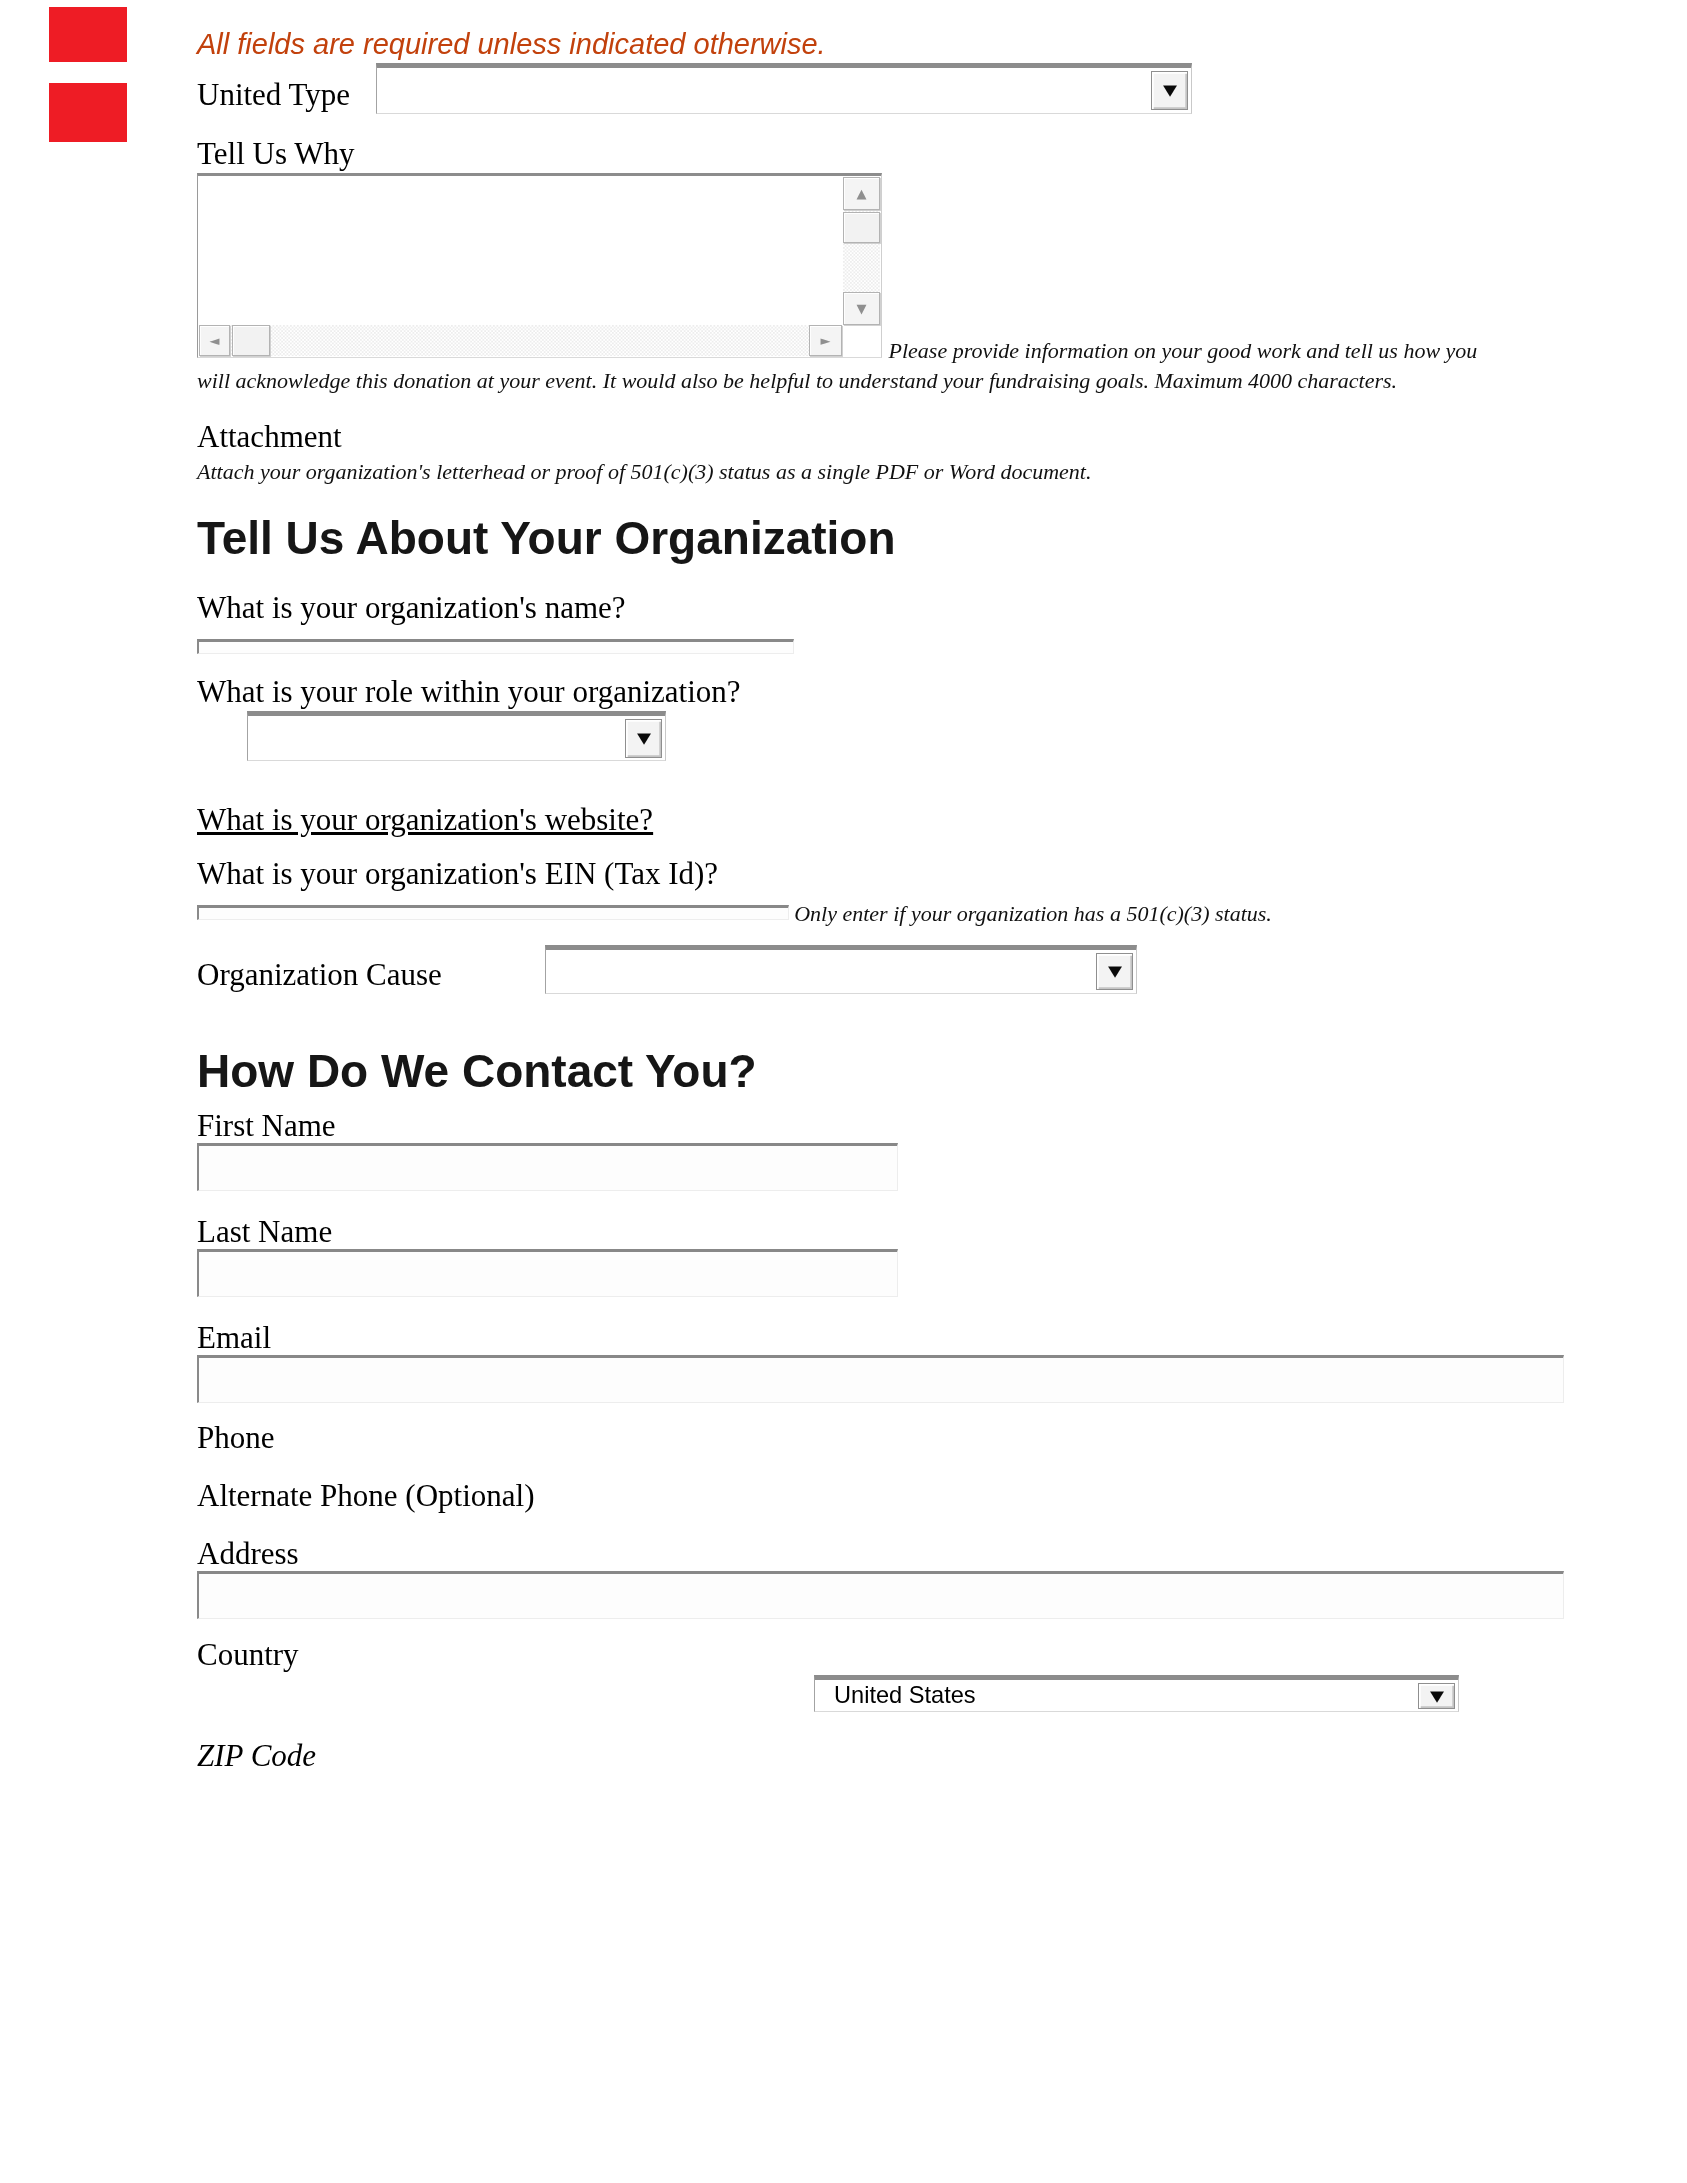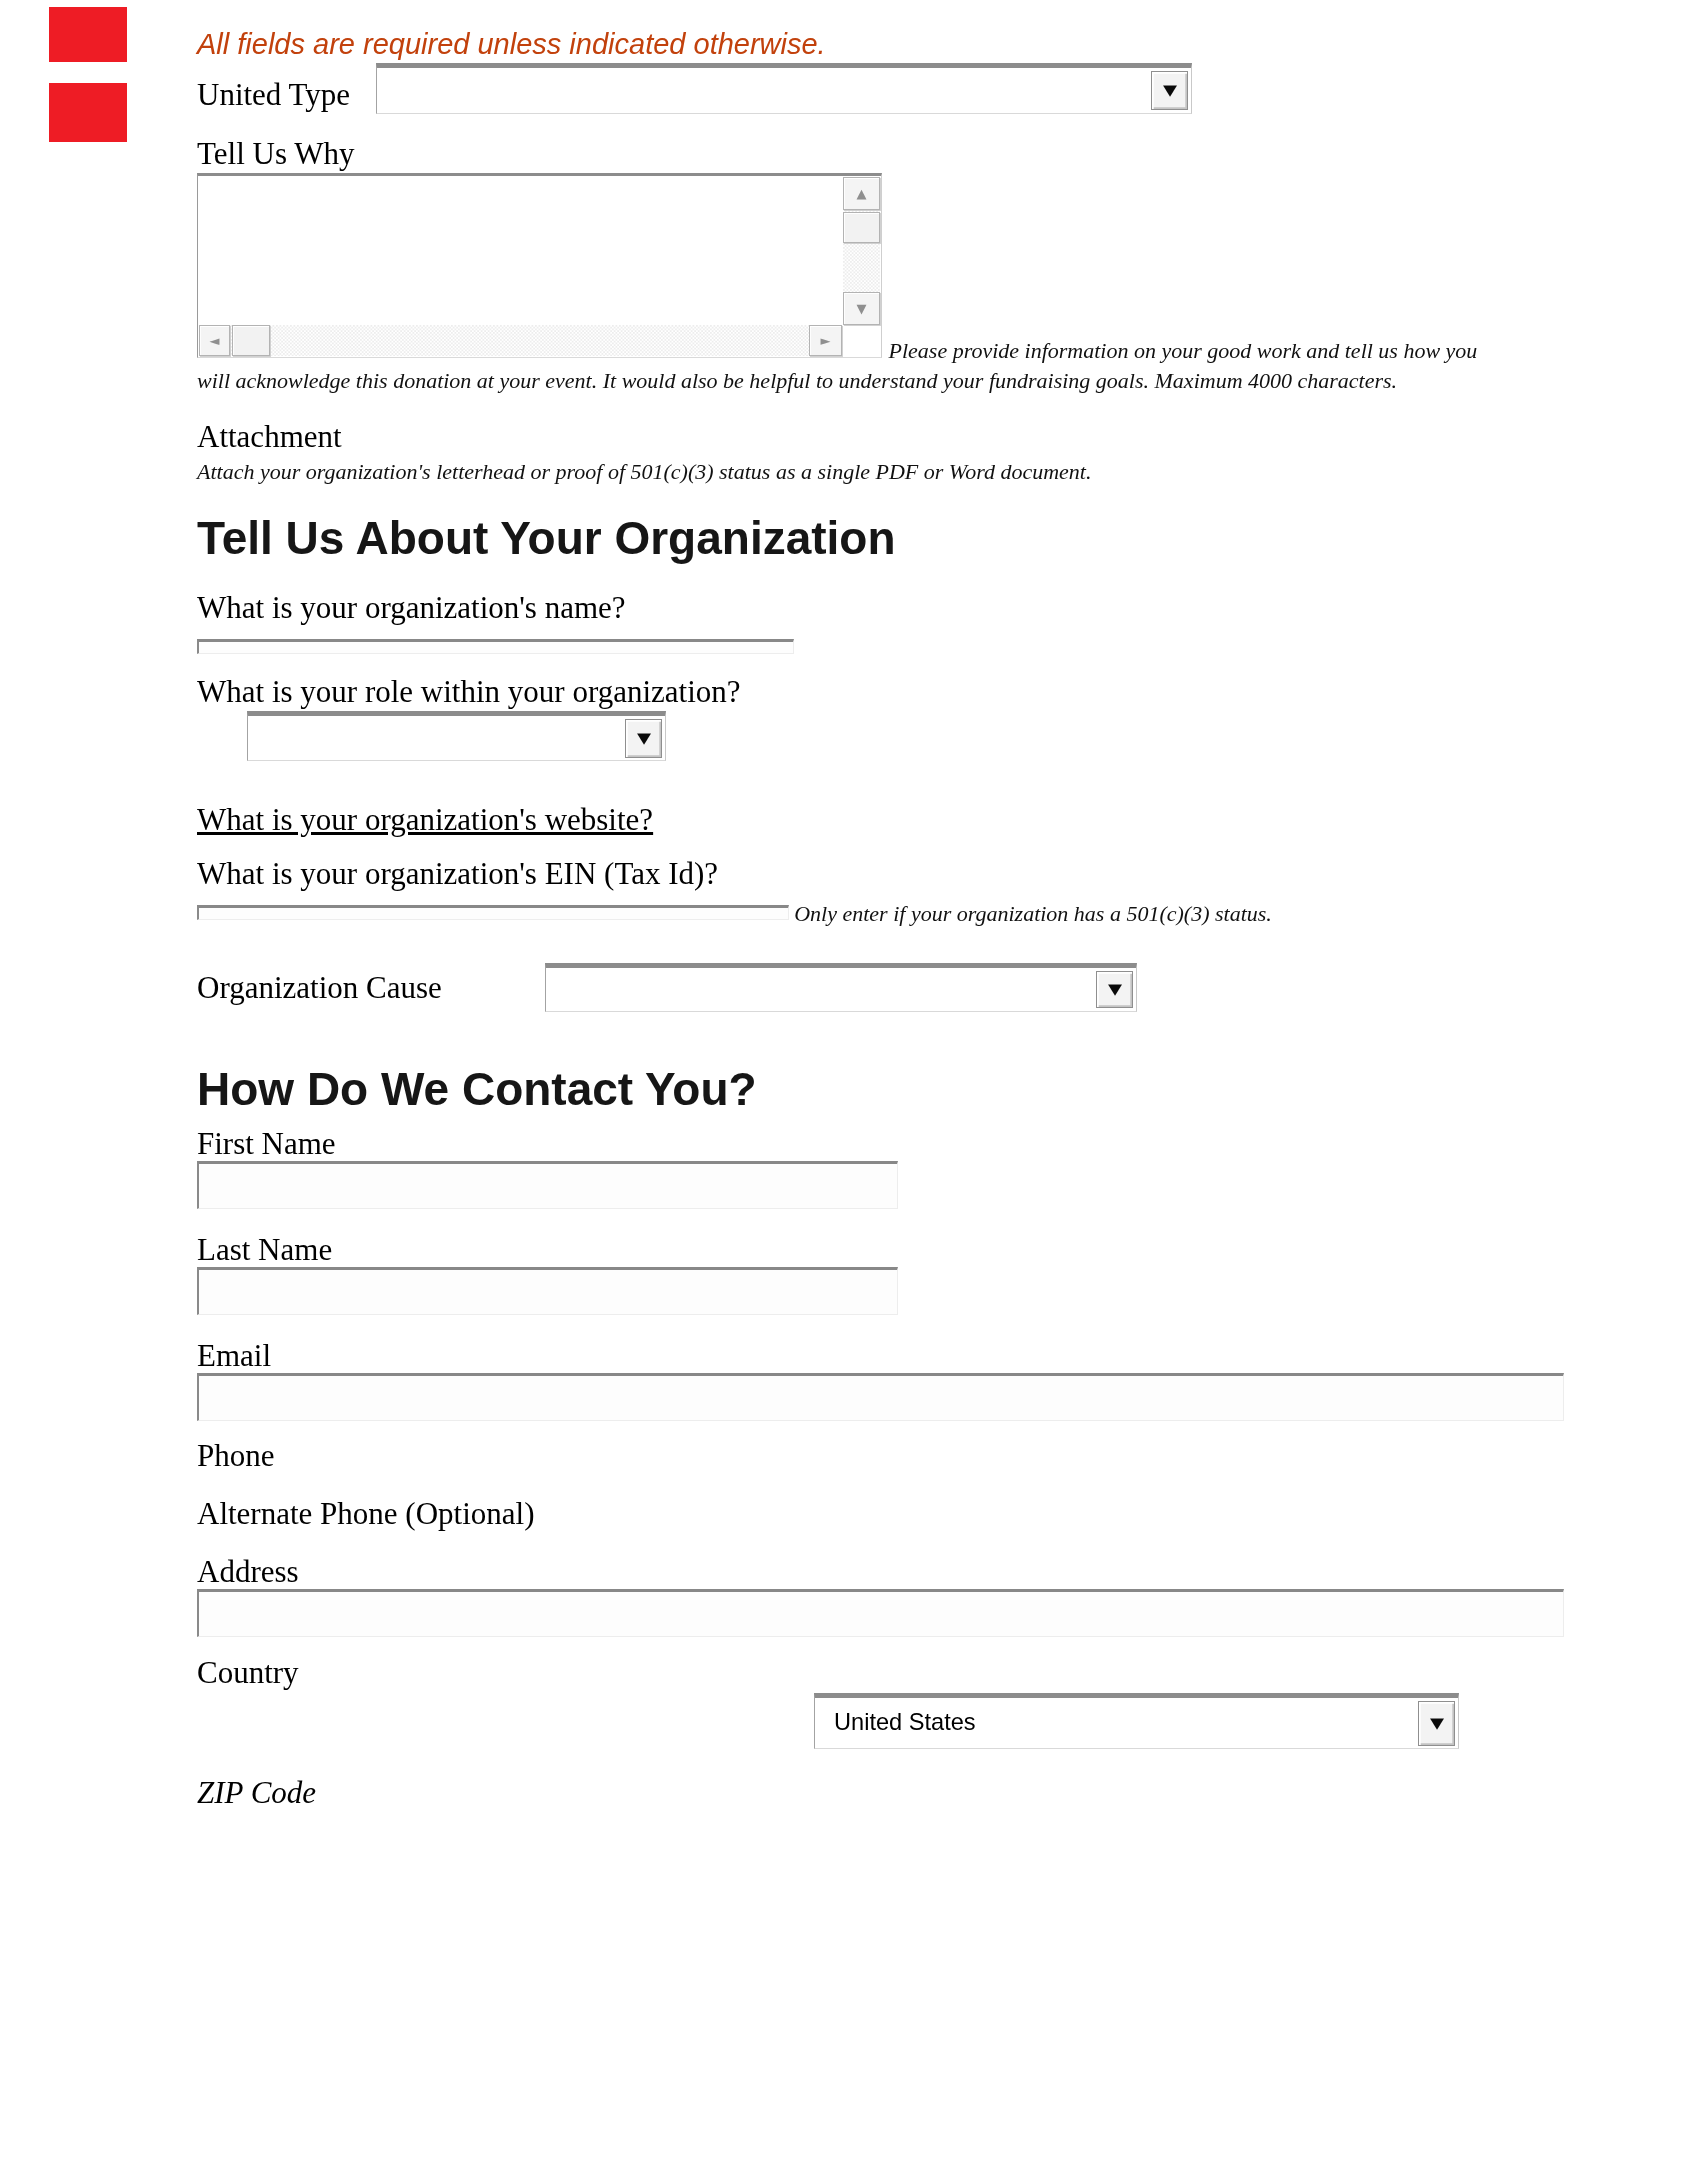--- a/index.html
+++ b/index.html
@@ -28,21 +28,21 @@
   }
 
   .lbl { font-size:31px; line-height:38px; color:#000; }
   p.lbl { display:block; }
   .note { font-style:italic; font-size:22px; color:#111; }
 
   
   .row { display:flex; align-items:flex-end; }
   .event-row { margin-top:0; }
   .event-row .lbl { width:179px; flex:none; }
-  .cause-row { margin-top:35px;align-items:center; }
+  .cause-row { margin-top:17px; }
   .cause-row .lbl { width:348px; flex:none; }
 
   
   .select {
     position:relative; background:#fff; display:inline-block;
     border:1.7px solid #a3a3a3; border-top:5.2px solid #8c8c8c;
     border-bottom-color:#d9d9d9; border-right-color:#c9c9c9;
   }
   .sel-btn {
     position:absolute; top:2.6px; right:2.6px; bottom:2.6px; width:37px;
@@ -55,21 +55,21 @@
     font-size:18.3px; line-height:1; transform:scaleY(.8);
   }
   .sel-value {
     font-family:"Liberation Sans", sans-serif; font-size:23.6px;
     line-height:1; padding-left:19px; color:#000;
     position:absolute; top:50%; transform:translateY(-50%); white-space:nowrap;
   }
   .event-select   { width:816px; height:51px; }
   .role-select    { width:419px; height:50px; margin-left:50px; display:block; }
   .cause-select   { width:592px; height:49px; }
-  .country-select { width:645px; height:56px; margin-left:617px; margin-top:3.5px; display:block; }
+  .country-select { width:645px; height:37px; margin-left:617px; margin-top:3.5px; display:block; }
 
   .why-label { margin-top:21px; }
 
   
   .why-flow { margin-top:0; width:1307px; font-style:italic; font-size:26px; line-height:29px; color:#111; }
   .textarea {
     display:inline-block; vertical-align:baseline; position:relative;
     width:685px; height:185px; background:#fff;
     border:1.7px solid #9a9a9a; border-top:3.5px solid #8c8c8c;
     border-bottom-color:#d9d9d9; border-right-color:#cfcfcf;

